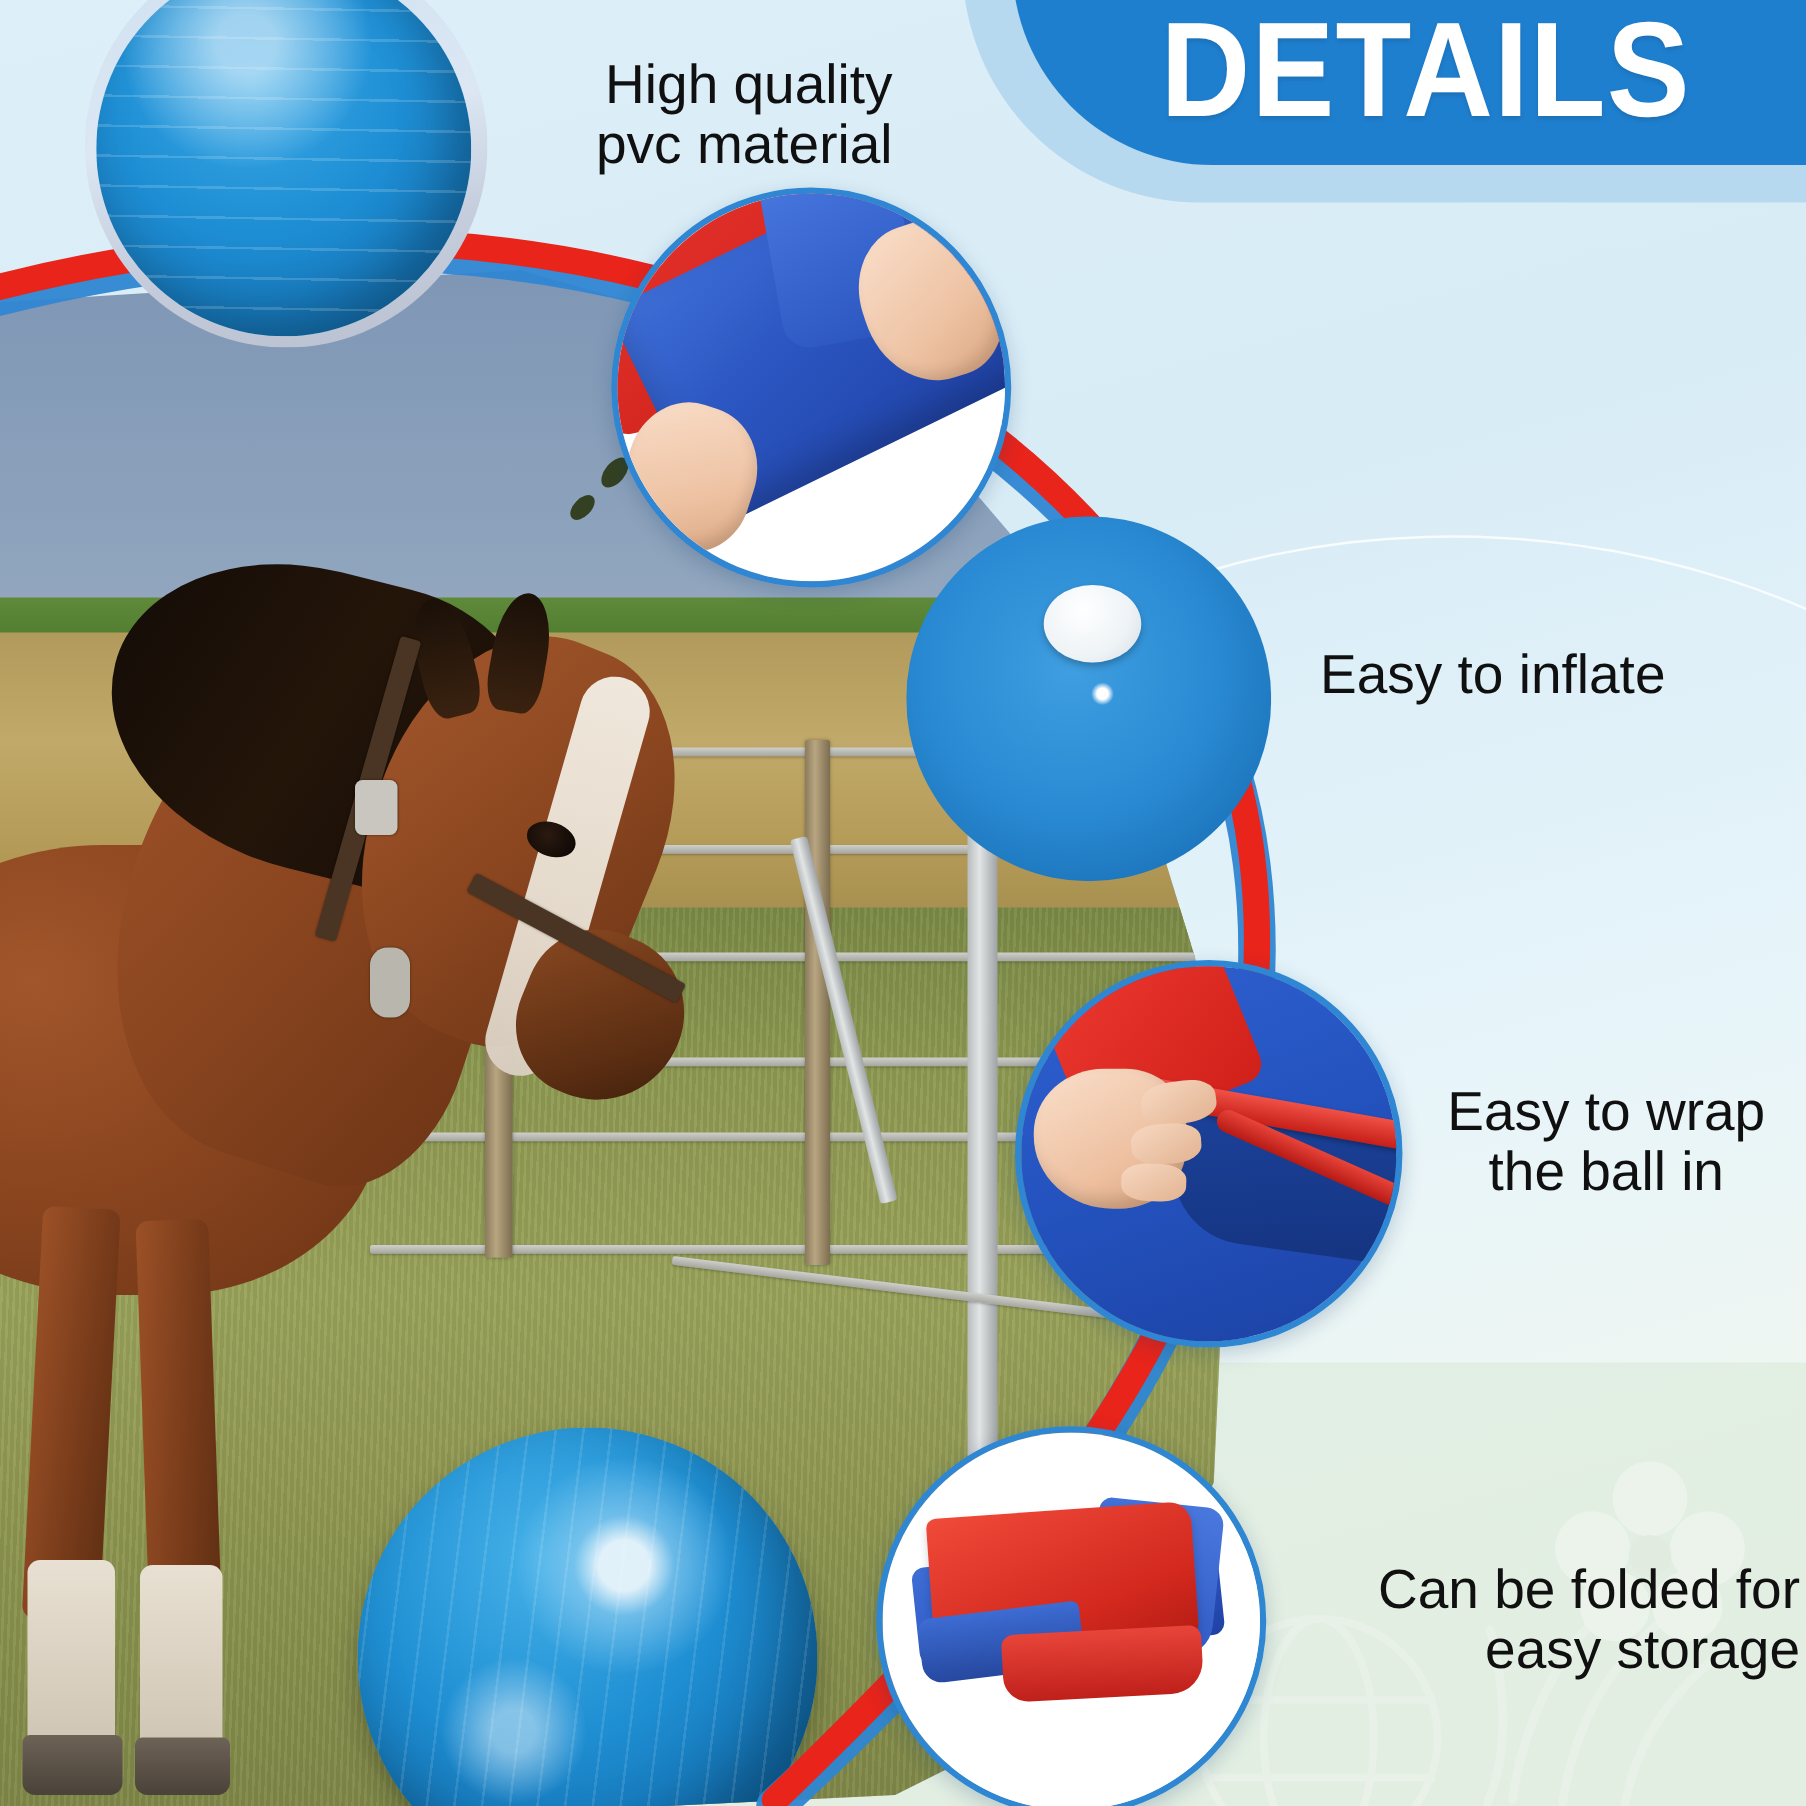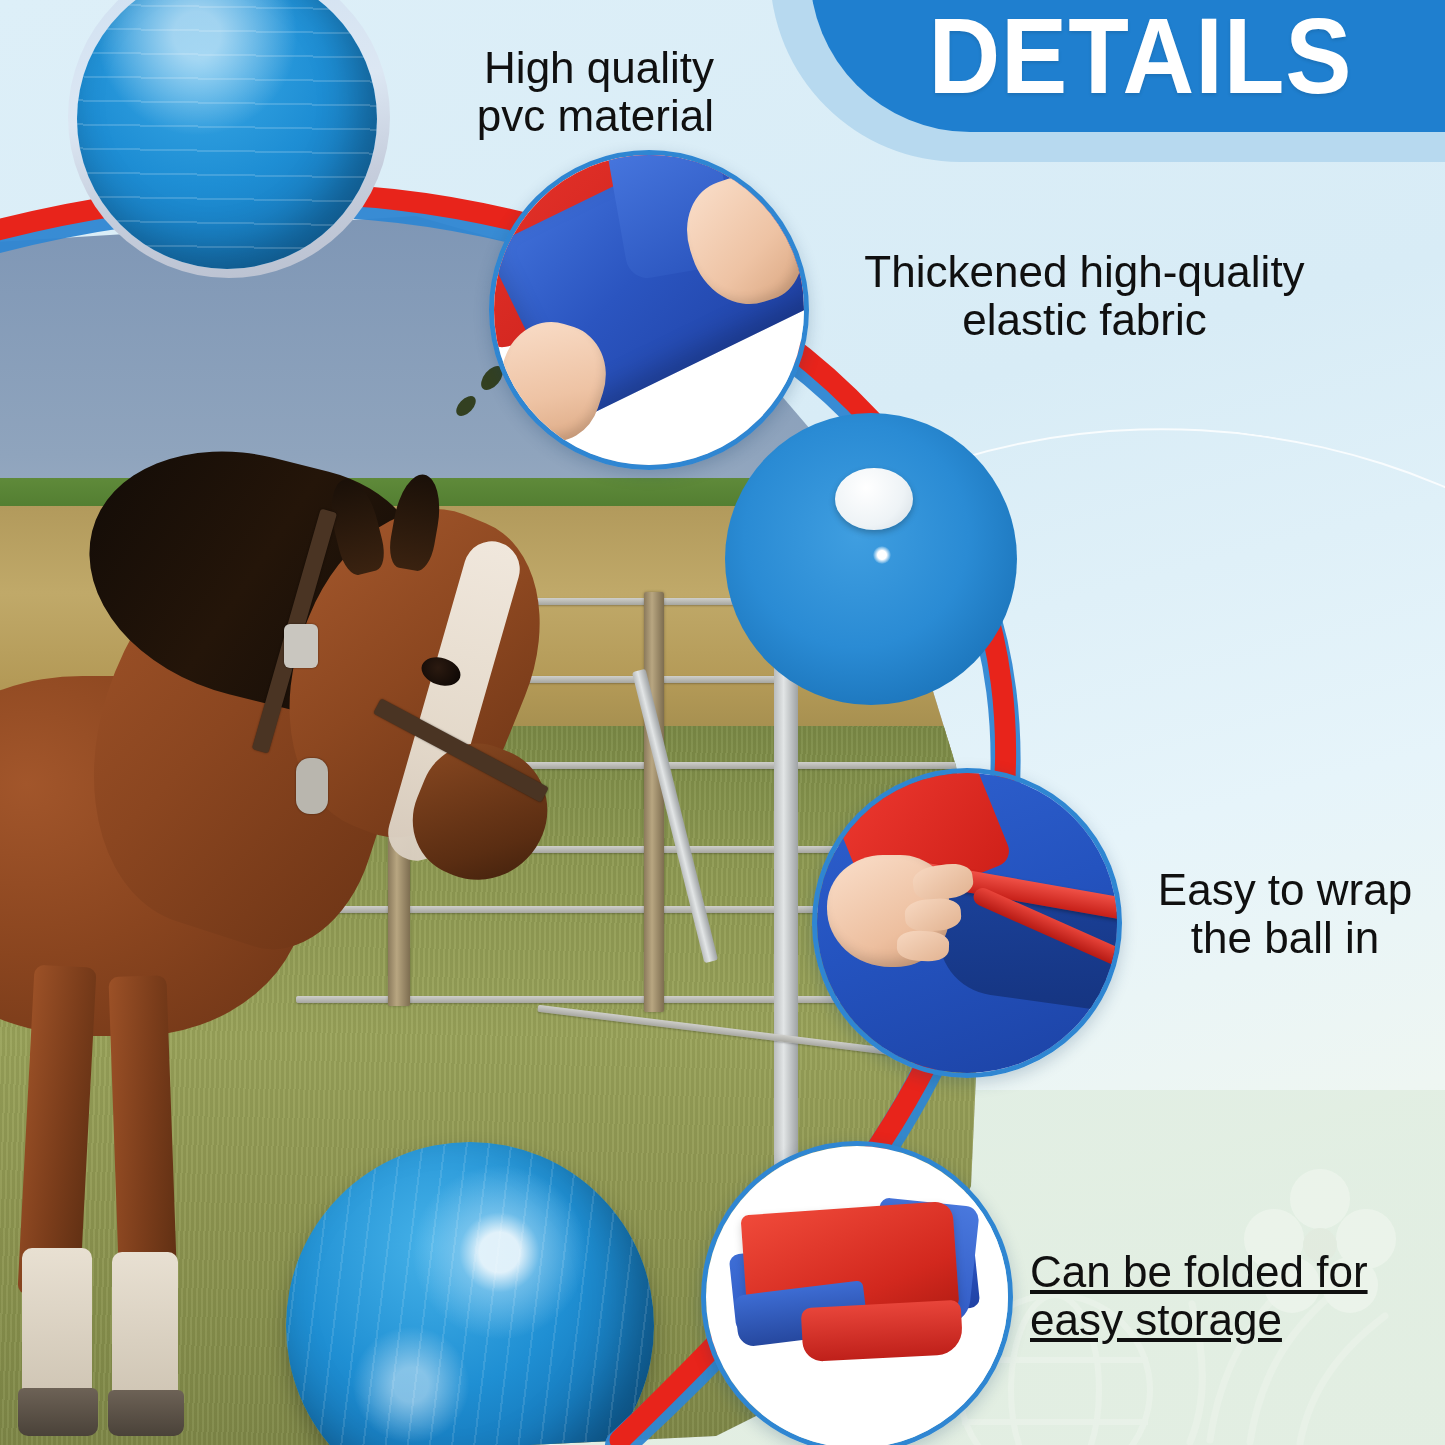--- a/index.html
+++ b/index.html
@@ -197,21 +197,21 @@
 
   
   .label{
     position:absolute;color:#101010;font-size:44px;line-height:1.08;
     white-space:pre-line;text-align:left;
   }
   .lbl-pvc{left:404px;top:44px;text-align:right;width:310px;}
   .lbl-fabric{left:812px;top:248px;width:545px;text-align:center;}
   .lbl-inflate{left:1056px;top:516px;width:350px;}
   .lbl-wrap{left:1135px;top:866px;width:300px;text-align:center;}
-  .lbl-storage{left:1030px;top:1248px;width:410px;text-align:left;text-decoration:underline;}
+  .lbl-storage{left:1030px;top:1248px;width:410px;text-align:right;}
 </style>
 </head>
 <body>
 
 <div id="stage">
 
   <div class="arc" style="left:640px;top:60px;width:1100px;height:900px;transform:rotate(14deg);"></div>
   <div class="arc" style="left:560px;top:430px;width:1250px;height:1080px;transform:rotate(8deg);"></div>
 
   <div class="greenband"></div>
@@ -371,20 +371,19 @@
     </div>
   </div>
 
   <div class="banner-shadow"></div>
   <div class="banner">
     <div class="banner-title">DETAILS</div>
   </div>
 
   <div class="label lbl-pvc">High quality
 pvc material</div>
-  <div class="label lbl-fabric">Thickened high-quality
-elastic fabric</div>
+  <div class="label lbl-inflate">Easy to inflate</div>
   <div class="label lbl-wrap">Easy to wrap
 the ball in</div>
   <div class="label lbl-storage">Can be folded for
 easy storage</div>
 
 </div>
 
 </body></html>

